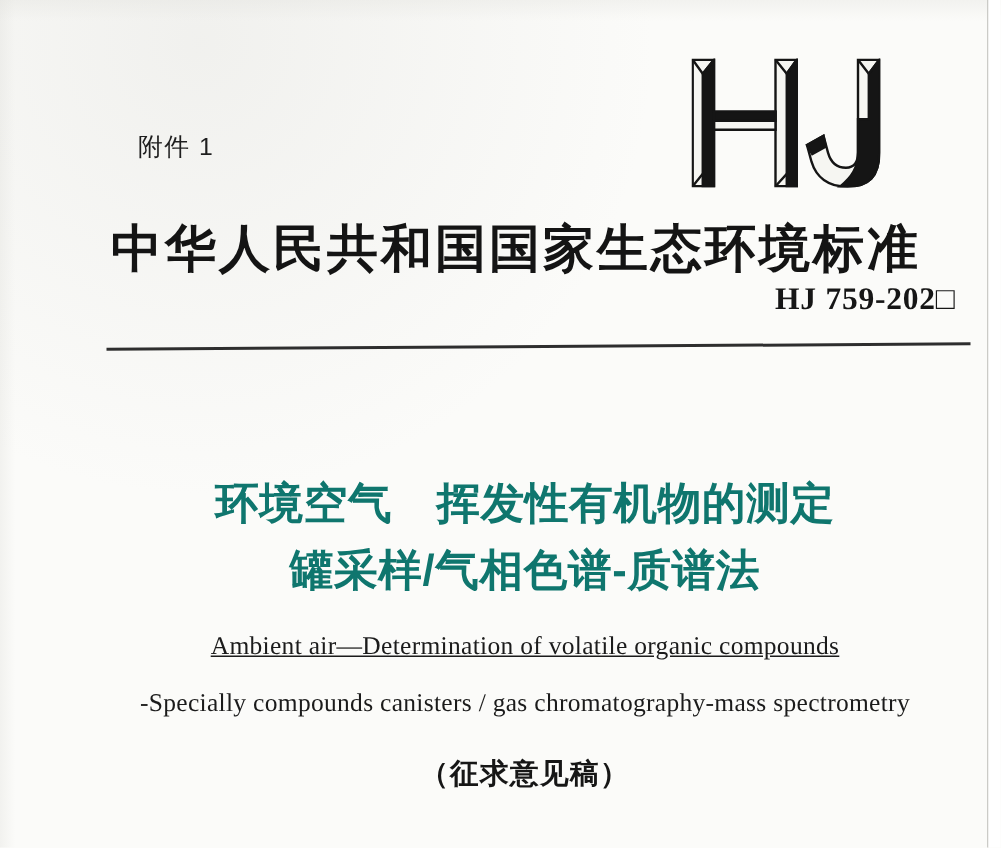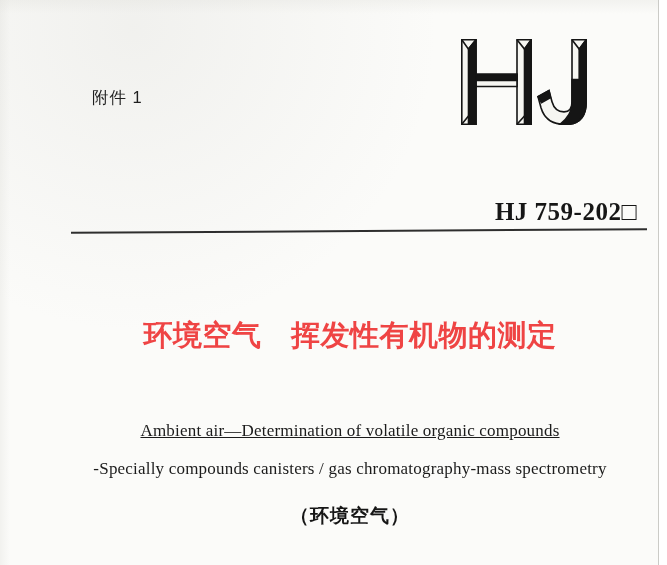--- a/index.html
+++ b/index.html
@@ -33,38 +33,38 @@
   }
   .logo{position:absolute;left:461px;top:39px;width:126px;height:86px;}
   .logo .sr{position:absolute;width:1px;height:1px;overflow:hidden;clip:rect(0 0 0 0);}
   .heading{
     position:absolute;left:34px;top:143px;width:620px;
     text-align:center;
     font-size:34px;font-weight:600;letter-spacing:2px;
     color:#141414;white-space:nowrap;
   }
   .std-no{
-    position:absolute;right:30px;top:198px;
-    font-size:25px;font-weight:600;letter-spacing:0.5px;
+    position:absolute;right:30px;top:187px;
+    font-size:21px;font-weight:600;letter-spacing:0.5px;
     color:#161616;
   }
   .supersede{
     position:absolute;right:37px;top:207px;
     font-size:15px;font-weight:500;letter-spacing:0.4px;
     color:#1c1c1c;
   }
   .rule{
     position:absolute;left:71px;top:230px;width:576px;height:2.2px;
     background:#2e2e2e;transform:rotate(-0.35deg);
   }
   .title-cn{
     position:absolute;left:40px;width:620px;text-align:center;
     font-family:"Liberation Sans","DejaVu Sans",sans-serif;
     font-size:29px;font-weight:700;letter-spacing:0.5px;
-    color:#ef4444;white-space:nowrap;
+    color:#0f766e;white-space:nowrap;
   }
   .title-cn.l1{top:316px;}
   .title-cn.l2{top:361px;}
   .title-en{
     position:absolute;left:40px;width:620px;text-align:center;
     font-size:17px;color:#1b1b1b;white-space:nowrap;letter-spacing:0.2px;
   }
   .title-en.l1{top:421px;text-decoration:underline;}
   .title-en.l2{top:459px;}
   .draft{
@@ -103,28 +103,30 @@
 
       <g stroke="#151515" stroke-width="1.6" stroke-linejoin="miter">
         <path d="M111,0.8 L125.2,0.8 L125.2,62 C125.2,78 118,84.5 104,84.5 C91,84.5 83,78 80,68 L77,57 L88,51 L91,62 C93,69 97,72 103,72 C108,72 111,69 111,62 Z" fill="#f6f6f2"></path>
         <path d="M118.2,10 L125.2,0.8 L125.2,62 C125.2,78 118,84.5 104,84.5 L99,84.5 C107,78 111,72 111,62 L111,40 L118.2,40 Z" fill="#151515"></path>
         <path d="M77,57 L88,51 L89.5,58 L80.5,63 Z" fill="#151515"></path>
         <path d="M111,0.8 L118.2,10 L125.2,0.8" fill="none"></path>
       </g>
     </svg>
   </div>
 
+  <div class="heading">中华人民共和国国家生态环境标准</div>
 
   <div class="std-no">HJ 759-202□</div>
 
 
   <div class="rule"></div>
 
   <div class="title-cn l1">环境空气　挥发性有机物的测定</div>
 
+  <div class="title-cn l2">罐采样/气相色谱-质谱法</div>
 
   <div class="title-en l1">Ambient air—Determination of volatile organic compounds</div>
 
   <div class="title-en l2">-Specially compounds canisters / gas chromatography-mass spectrometry</div>
 
-  <div class="draft">（环境空气）</div>
+  <div class="draft">（征求意见稿）</div>
 
 </div>
 
 </body></html>

